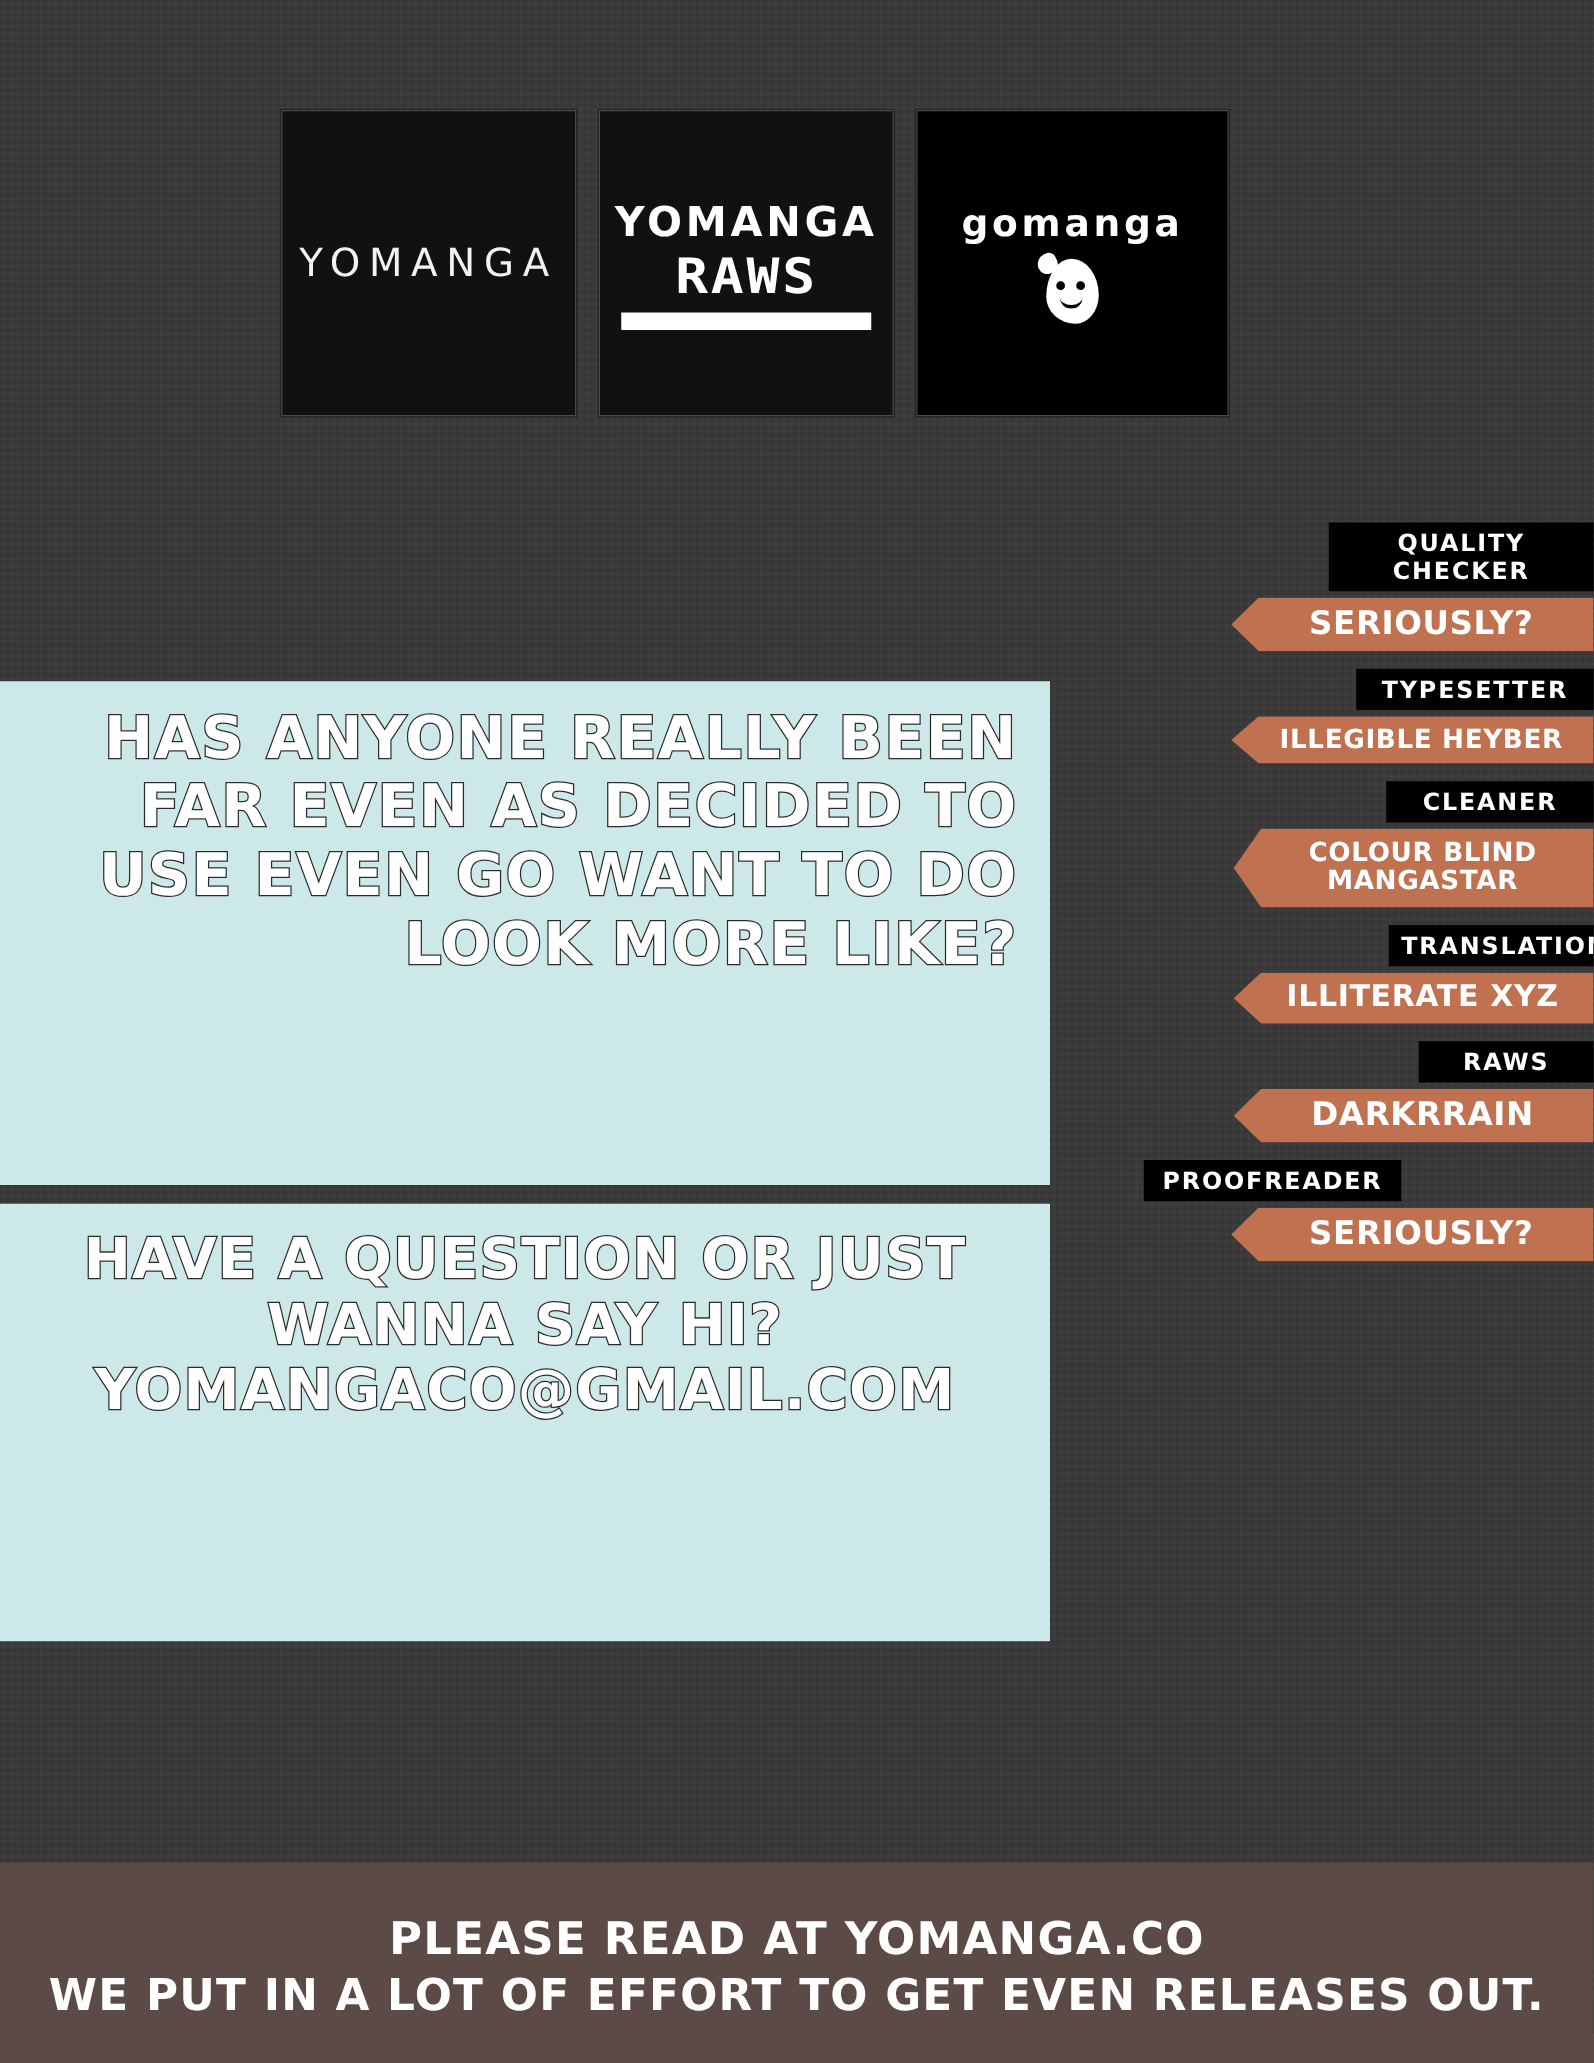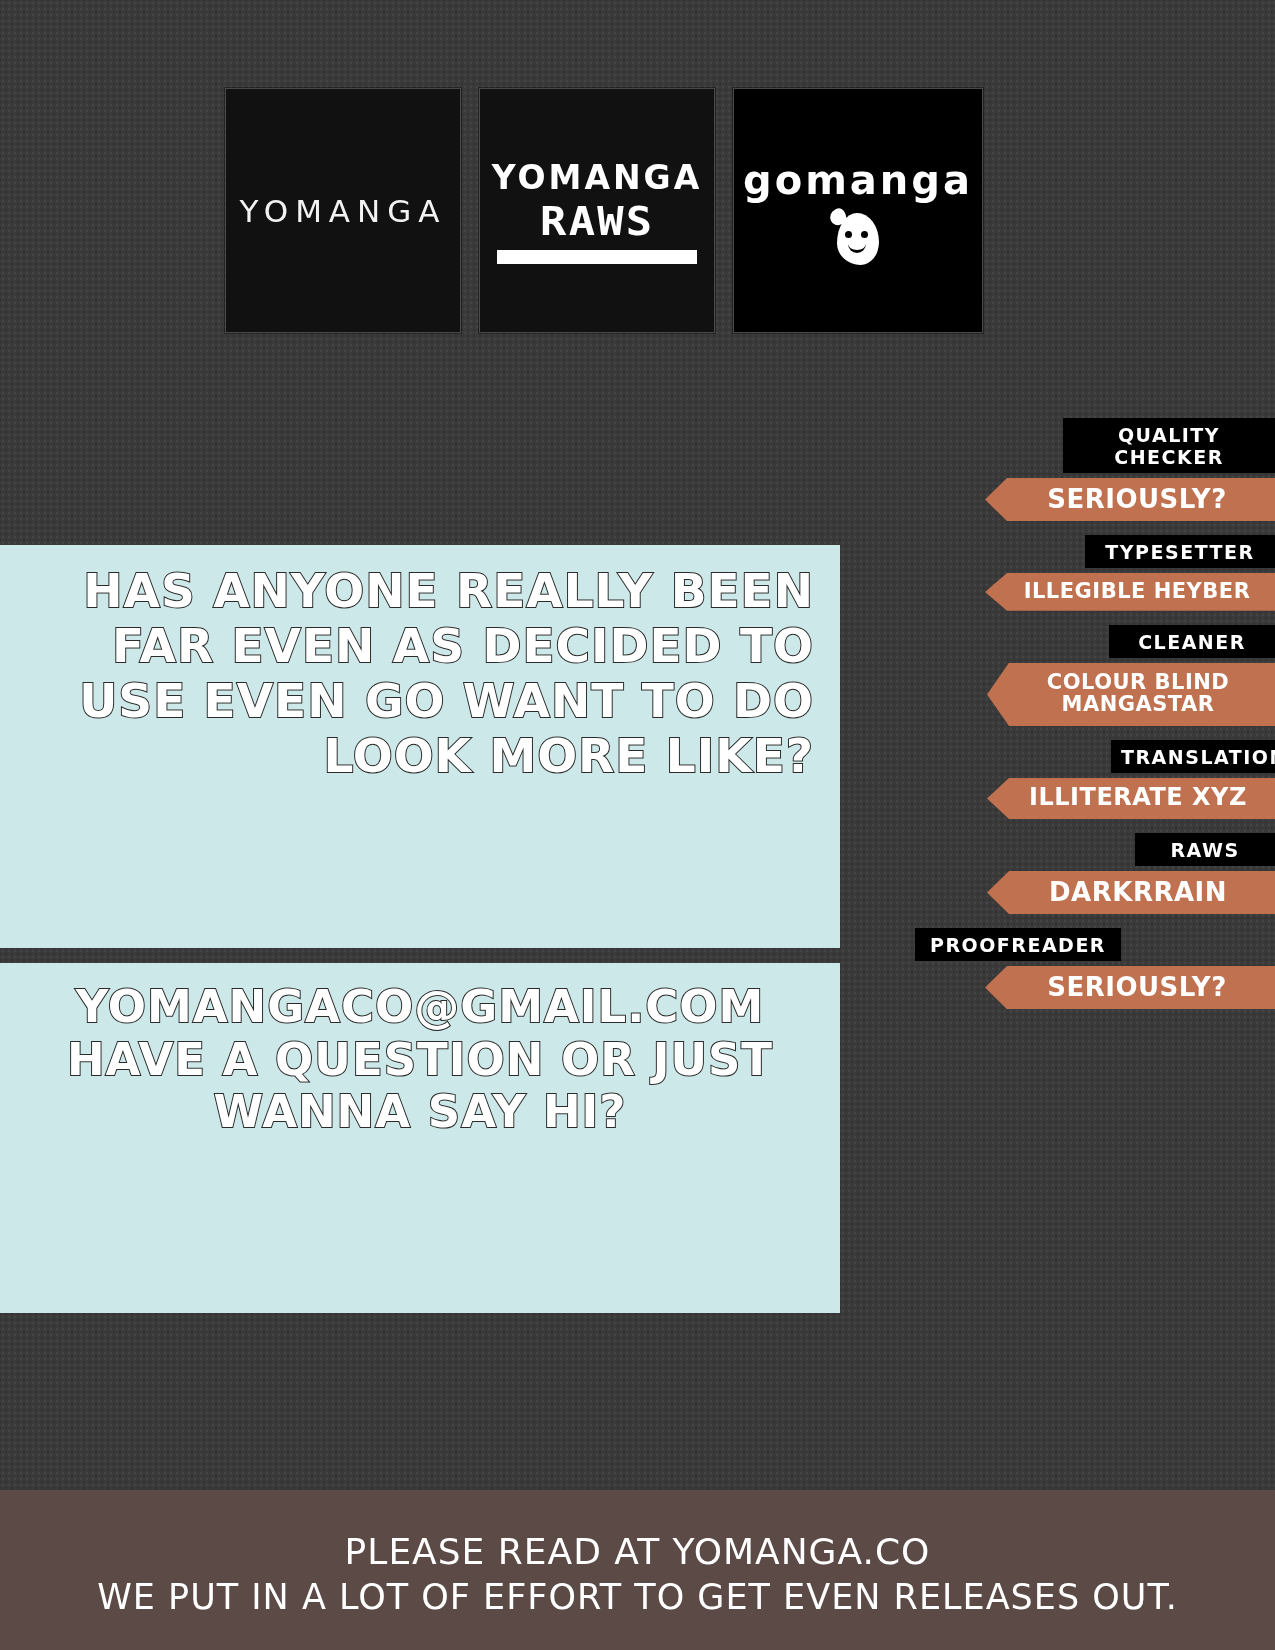--- a/index.html
+++ b/index.html
@@ -71,21 +71,21 @@
   }
   .logo-bar {
     width: 200px;
     height: 14px;
     background: #ffffff;
     margin: 6px auto 0 auto;
   }
   .logo-3-wrap { text-align:center; }
   .logo-text-3 {
     color: #ffffff;
-    font-size: 40px;
+    font-size: 30px;
     letter-spacing: 3px;
     font-family: "DejaVu Sans", sans-serif;
     font-weight: 600;
     display:block;
   }
   .blob {
     width: 42px;
     height: 52px;
     margin: 10px auto 0 auto;
     background: #ffffff;
@@ -225,21 +225,21 @@
     background: #5b4a45;
     display: flex;
     flex-direction: column;
     align-items: center;
     justify-content: center;
     box-sizing: border-box;
     padding-top: 8px;
   }
   .footer-line {
     font-family: "DejaVu Sans", sans-serif;
-    font-weight: 400;
+    font-weight: 700;
     color: #ffffff;
     font-size: 36px;
     letter-spacing: 1px;
     line-height: 1.28;
     text-align: center;
     white-space: nowrap;
   }
   .footer-line.l2 { font-size: 35px; }
 </style>
 </head>
@@ -269,22 +269,22 @@
     </div>
   </div>
 
 </div>
 
 <div class="msg-box msg-1">
   <p class="msg-text">HAS ANYONE REALLY BEEN FAR EVEN AS DECIDED TO USE EVEN GO WANT TO DO LOOK MORE LIKE?</p>
 </div>
 
 <div class="msg-box msg-2">
+  <p class="msg-text centered">HAVE A QUESTION OR JUST WANNA SAY HI?</p>
   <p class="msg-text centered">YOMANGACO@GMAIL.COM</p>
-  <p class="msg-text centered">HAVE A QUESTION OR JUST WANNA SAY HI?</p>
 </div>
 
 <div class="credits">
 
   <div class="credit-block quality">
     <div class="credit-role">QUALITY CHECKER</div>
     <div class="credit-name">SERIOUSLY?</div>
   </div>
 
   <div class="credit-block typesetter">

